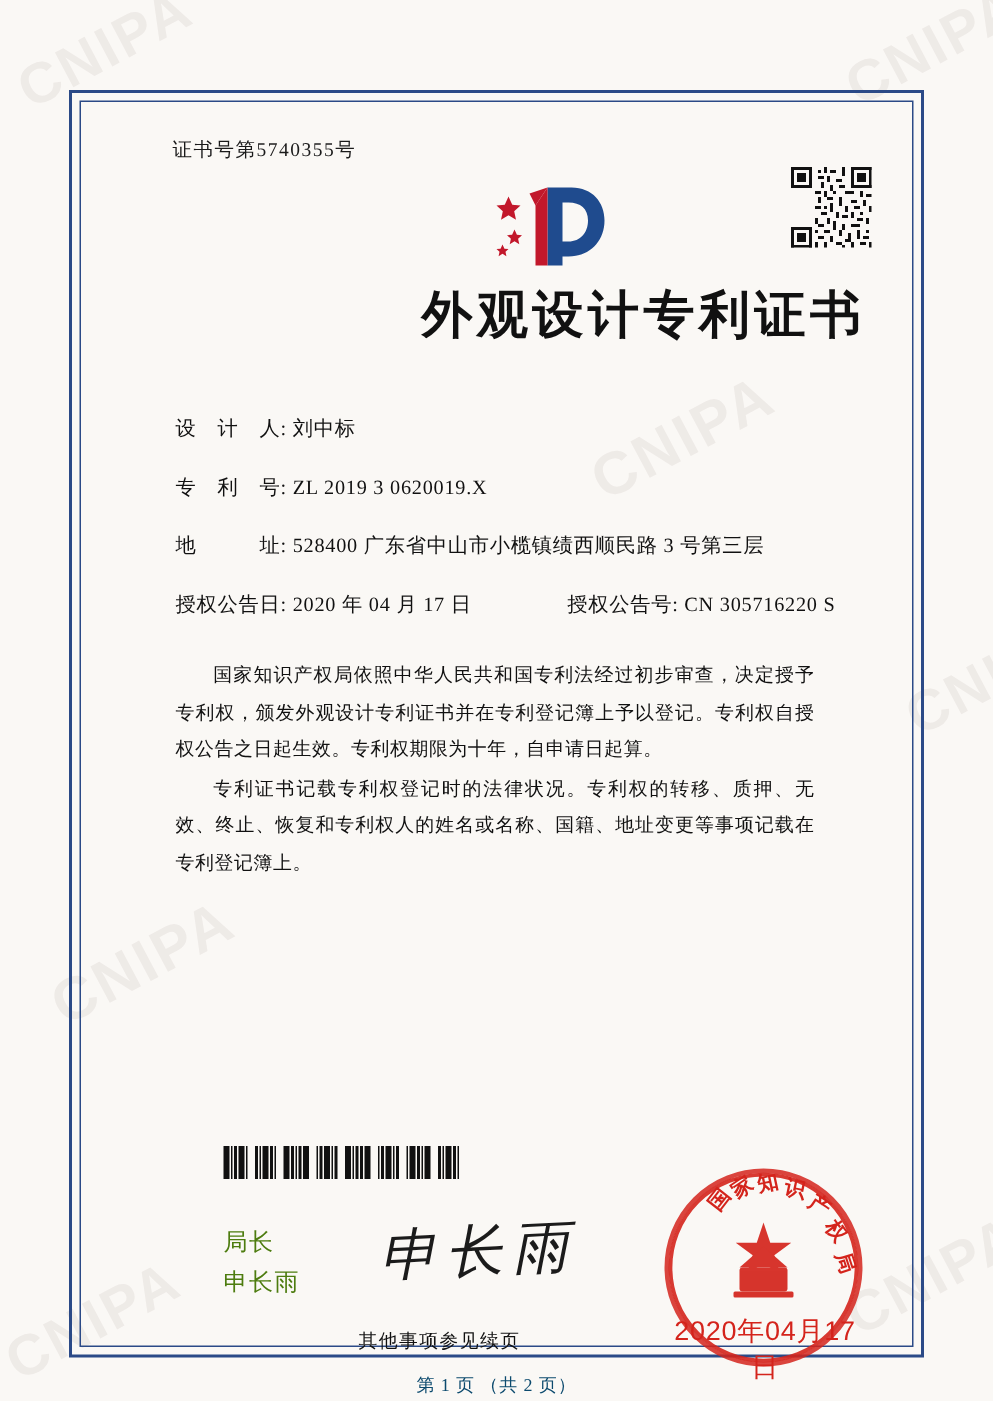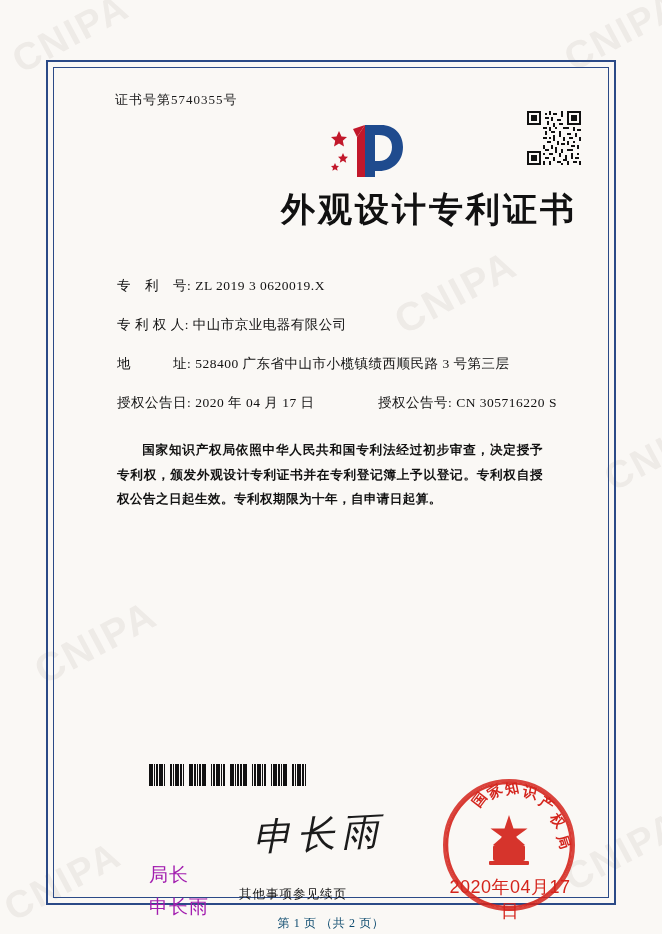--- a/index.html
+++ b/index.html
@@ -121,21 +121,20 @@
   .field.row2 {
     display: flex;
     gap: 48px;
   }
   .field.row2 .col-a { width: 310px; }
 
   .paras {
     margin-top: 26px;
     padding-left: 32px;
     padding-right: 34px;
-    font-weight: bold;
   }
   .para {
     font-size: 12.6px;
     line-height: 1.95;
     color: #111;
     text-indent: 2em;
     text-align: justify;
     letter-spacing: 0.4px;
     margin: 0 0 2px 0;
   }
@@ -155,24 +154,24 @@
     background: #111;
     margin-right: 1px;
     vertical-align: top;
   }
   .barcode span.w { width: 4px; }
   .barcode span.t { width: 1px; }
 
   .sign-block {
     position: absolute;
     left: 96px;
-    top: 792px;
-    font-size: 19px;
+    top: 748px;
+    font-size: 16px;
     line-height: 1.7;
-    color: #a21caf;
+    color: #4d7c0f;
     letter-spacing: 1px;
   }
   .signature {
     position: absolute;
     left: 200px;
     top: 742px;
     font-size: 38px;
     color: #1b1b1b;
     font-family: "DejaVu Serif", serif;
     font-style: italic;
@@ -345,45 +344,46 @@
             <rect x="23" y="25" width="2" height="1"></rect>
           <rect x="26" y="25" width="1" height="2"></rect>
         </g>
       </svg>
     </div>
 
     <div class="title">外观设计专利证书</div>
 
     <div class="fields">
       <div class="field">
+        <span class="flabel">设　计　人:</span>
+        <span class="fvalue">刘中标</span>
+      </div>
+      <div class="field">
         <span class="flabel">专　利　号:</span>
         <span class="fvalue">ZL 2019 3 0620019.X</span>
-      </div>
-      <div class="field">
-        <span class="flabel">专 利 权 人:</span>
-        <span class="fvalue">中山市京业电器有限公司</span>
       </div>
       <div class="field">
         <span class="flabel">地　　　址:</span>
         <span class="fvalue">528400 广东省中山市小榄镇绩西顺民路 3 号第三层</span>
       </div>
       <div class="field row2">
         <span class="col-a">
           <span class="flabel">授权公告日:</span>
           <span class="fvalue">2020 年 04 月 17 日</span>
         </span>
         <span>
           <span class="flabel">授权公告号:</span>
           <span class="fvalue">CN 305716220 S</span>
         </span>
       </div>
     </div>
 
     <div class="paras">
       <p class="para">国家知识产权局依照中华人民共和国专利法经过初步审查，决定授予专利权，颁发外观设计专利证书并在专利登记簿上予以登记。专利权自授权公告之日起生效。专利权期限为十年，自申请日起算。</p>
+      <p class="para">专利证书记载专利权登记时的法律状况。专利权的转移、质押、无效、终止、恢复和专利权人的姓名或名称、国籍、地址变更等事项记载在专利登记簿上。</p>
     </div>
 
     <div class="barcode">
       <span class="w"></span><span class="t"></span><span></span><span class="w"></span><span class="t"></span>
       <span></span><span class="t"></span><span class="w"></span><span></span><span class="t"></span>
       <span class="w"></span><span></span><span class="t"></span><span></span><span class="w"></span>
       <span class="t"></span><span></span><span class="w"></span><span class="t"></span><span></span>
       <span class="w"></span><span class="t"></span><span></span><span></span><span class="w"></span>
       <span class="t"></span><span></span><span class="w"></span><span class="t"></span><span></span>
       <span class="t"></span><span class="w"></span><span></span><span class="t"></span><span class="w"></span>

